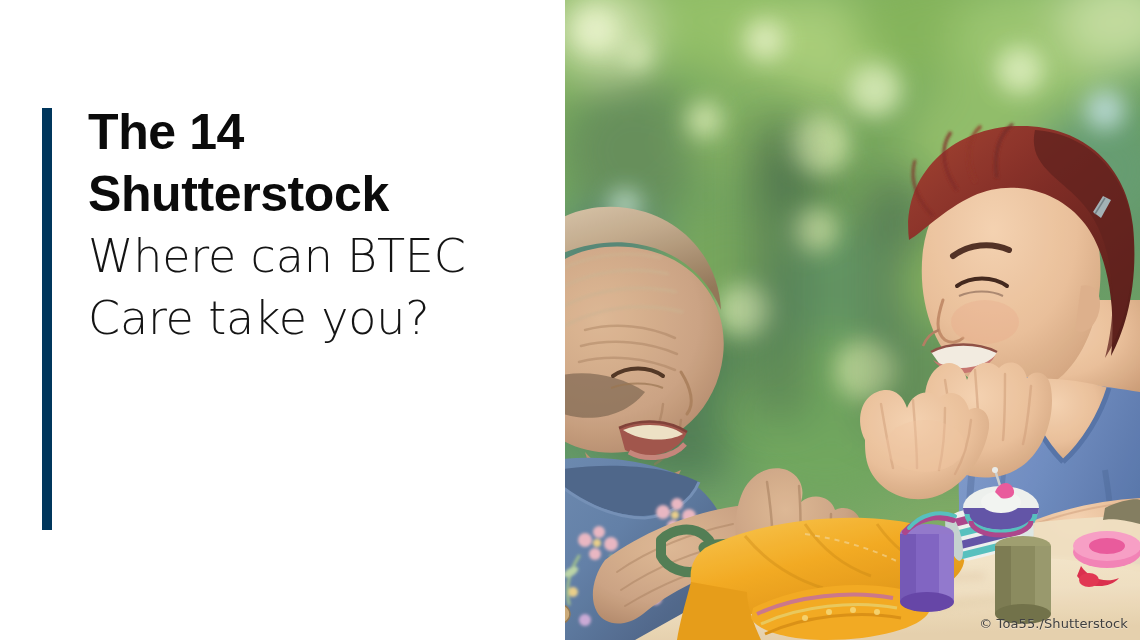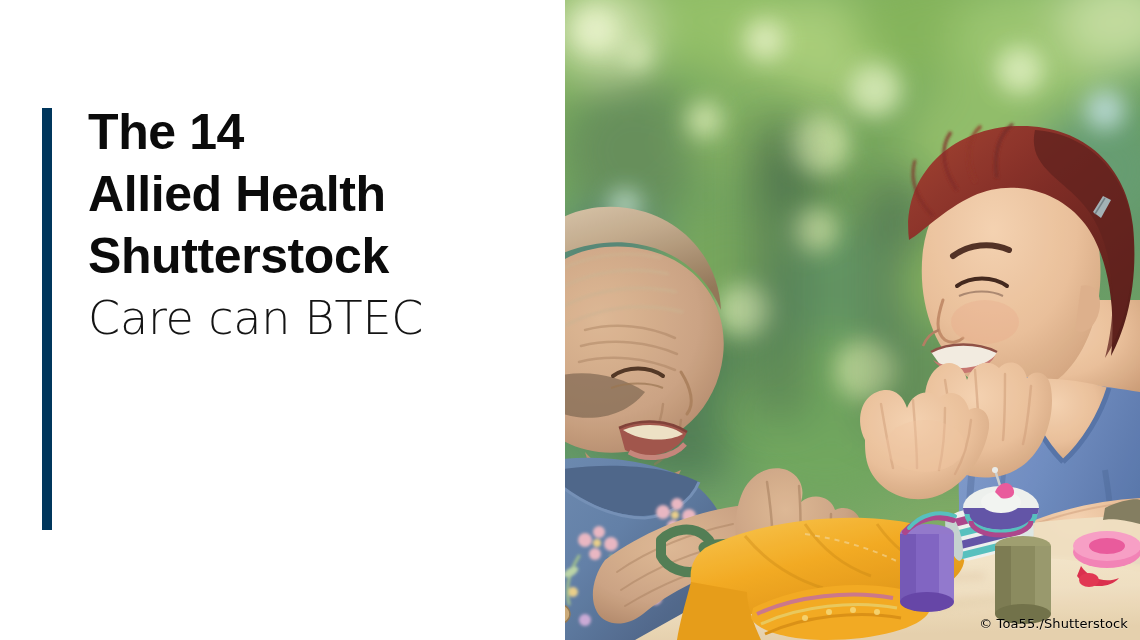--- a/index.html
+++ b/index.html
@@ -79,41 +79,41 @@
 
   .photo-svg { display: block; width: 575px; height: 640px; }
 
   .credit {
     position: absolute;
     right: 12px;
     bottom: 9px;
     font-family: "DejaVu Sans", sans-serif;
     font-size: 13px;
     font-weight: 400;
-    color: #000000;
+    color: #404040;
     letter-spacing: 0.1px;
     text-shadow: 0 1px 1px rgba(255,255,255,0.45);
     white-space: nowrap;
   }
 </style>
 </head>
 <body>
 
 <div class="banner">
 
   <div class="text-panel">
 
     <div class="accent-bar"></div>
 
     <div class="headline-block">
       <div class="headline">The 14</div>
-      <div class="headline">Allied Health</div>
       <div class="headline">Shutterstock</div>
 
-      <div class="subhead">Care can BTEC</div>
+      <div class="subhead">Where can BTEC</div>
+      <div class="subhead">Care take you?</div>
     </div>
 
   </div>
 
   <div class="photo-panel">
 
     <svg class="photo-svg" viewBox="0 0 575 640" preserveAspectRatio="xMidYMid slice">
       <defs>
         <filter id="blurBig" x="-30%" y="-30%" width="160%" height="160%">
           <feGaussianBlur stdDeviation="22"></feGaussianBlur>

